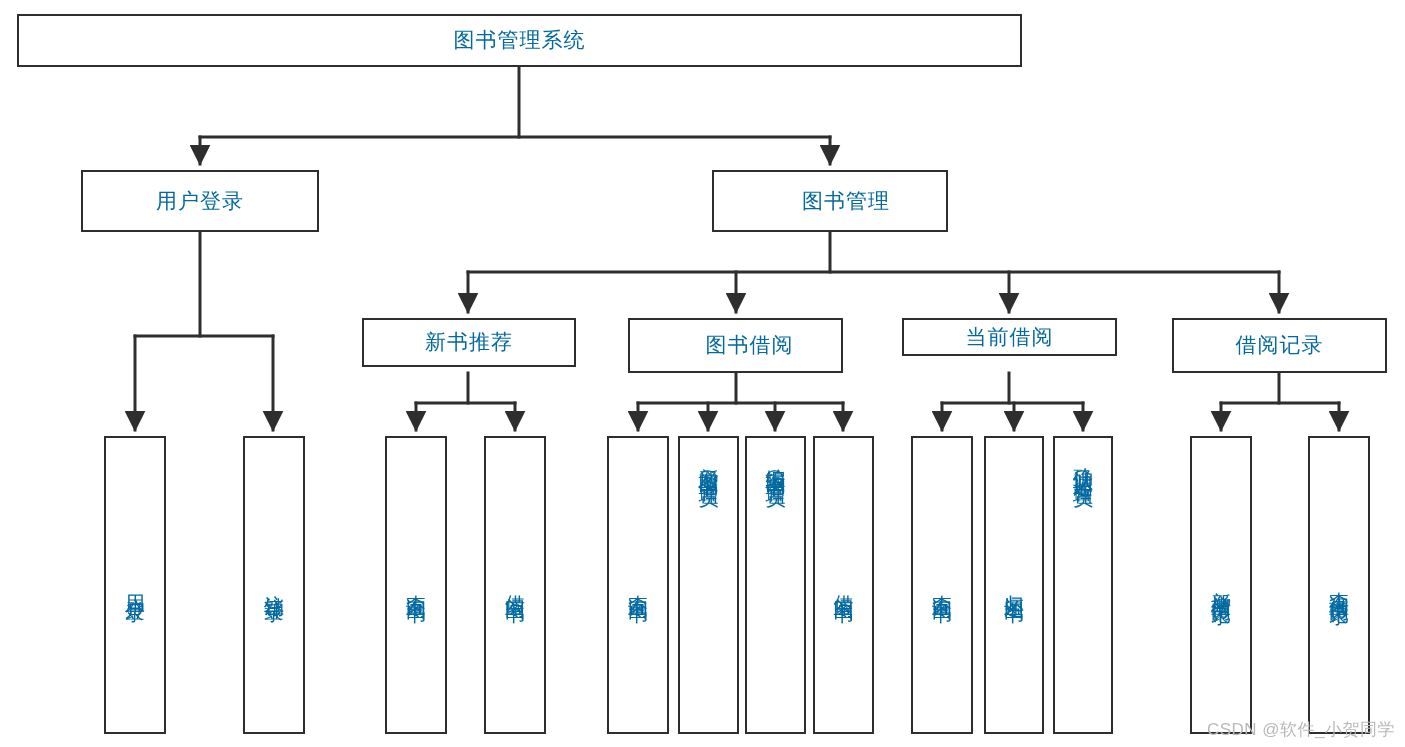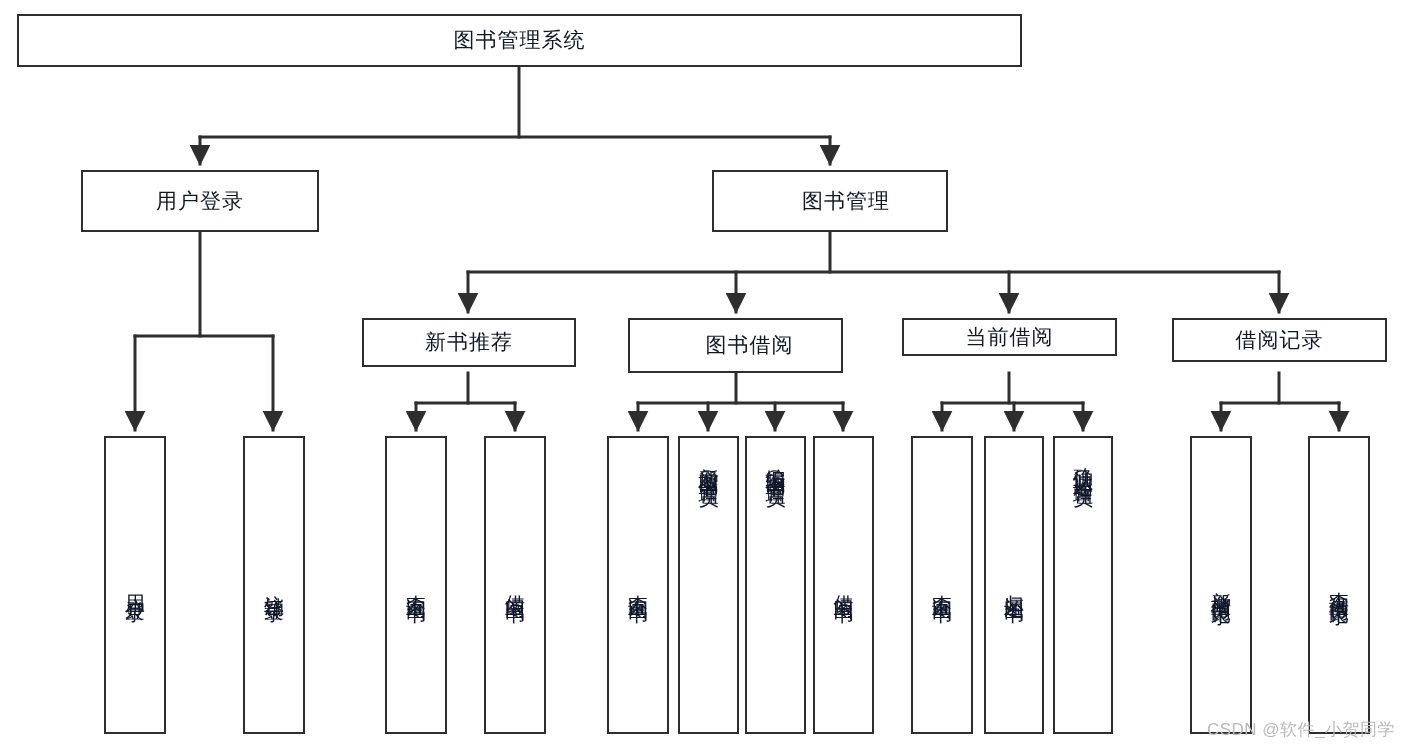--- a/index.html
+++ b/index.html
@@ -24,21 +24,21 @@
     position:absolute;
     box-sizing:border-box;
     background:#ffffff;
     border:2px solid #2e2e2e;
     display:flex;
     align-items:center;
     justify-content:center;
     z-index:2;
   }
   .node-label{
-    color:#0f172a;
+    color:#0369a1;
     font-size:21px;
     line-height:1.18;
     letter-spacing:1px;
     white-space:nowrap;
     user-select:none;
   }
   
   .node.horiz .node-label{
     writing-mode:horizontal-tb;
   }
@@ -140,21 +140,21 @@
 
   <div class="node horiz" style="left: 362px; top: 318px; width: 214px; height: 49px;">
     <span class="node-label">新书推荐</span>
   </div>
   <div class="node horiz" style="left: 628px; top: 318px; width: 215px; height: 55px; padding-left: 28px;">
     <span class="node-label">图书借阅</span>
   </div>
   <div class="node horiz" style="left: 902px; top: 318px; width: 215px; height: 38px;">
     <span class="node-label">当前借阅</span>
   </div>
-  <div class="node horiz" style="left: 1172px; top: 318px; width: 215px; height: 44px;">
+  <div class="node horiz" style="left: 1172px; top: 318px; width: 215px; height: 55px;">
     <span class="node-label">借阅记录</span>
   </div>
 
   <div class="node vert centered" style="left: 104px; top: 436px; width: 62px; height: 298px;">
     <span class="node-label">用户登录</span>
   </div>
   <div class="node vert centered" style="left: 243px; top: 436px; width: 62px; height: 298px;">
     <span class="node-label">注销登录</span>
   </div>
 

